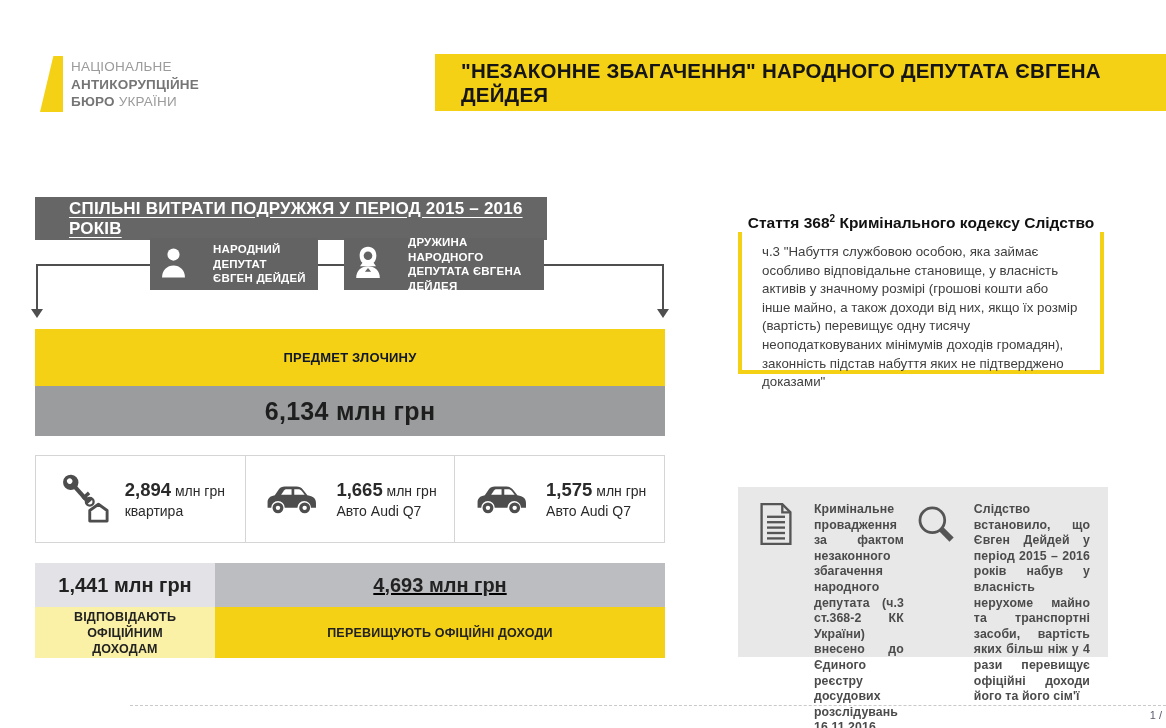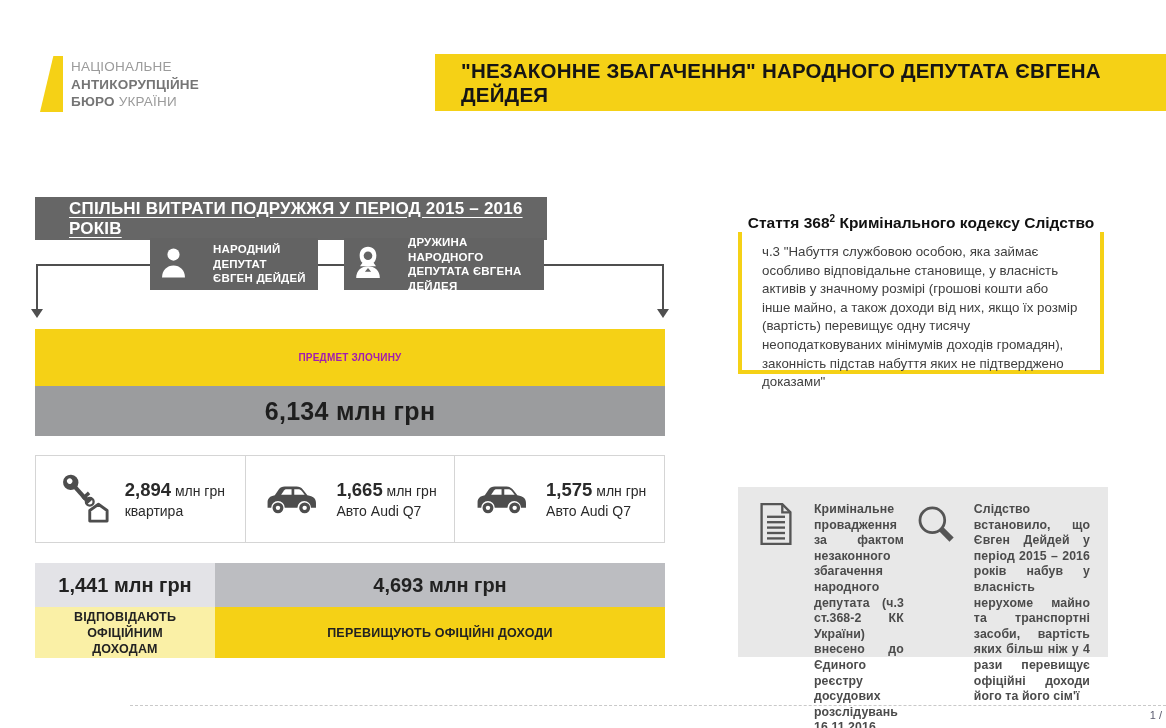--- a/index.html
+++ b/index.html
@@ -43,21 +43,21 @@
     top:238px;height:52px;background:#636363;z-index:2;
     display:flex;align-items:center;gap:26px;padding:0 10px;box-sizing:border-box;
   }
   .person-card.p1{left:150px;width:168px;}
   .person-card.p2{left:344px;width:200px;}
   .person-card .label{color:#ffffff;font-weight:bold;font-size:11.5px;line-height:14.5px;letter-spacing:.2px;}
   
   .crime-box{
     left:35px;top:329px;width:630px;height:57px;background:#F5D116;
     display:flex;flex-direction:column;align-items:center;justify-content:center;
-    color:#a21caf;font-weight:bold;font-size:10px;line-height:23px;letter-spacing:.2px;text-align:center;
+    color:#0f172a;font-weight:bold;font-size:13px;line-height:23px;letter-spacing:.2px;text-align:center;
   }
   .total-bar{
     left:35px;top:386px;width:630px;height:50px;background:#9b9c9e;
     display:flex;align-items:center;justify-content:center;
     color:#1e1e1e;font-weight:bold;font-size:25px;letter-spacing:.3px;
   }
   
   .assets-row{
     left:35px;top:455px;width:630px;height:88px;border:1px solid #d5d5d5;
     box-sizing:border-box;display:flex;background:#fff;
@@ -67,21 +67,21 @@
   .asset-text{color:#2a2a2a;}
   .asset-text .line1{font-size:14px;}
   .asset-text .amount{font-weight:bold;font-size:18.5px;}
   .asset-text .line2{font-size:14px;margin-top:2px;}
   
   .cmp{box-sizing:border-box;display:flex;align-items:center;justify-content:center;text-align:center;}
   .cmp-amt{font-weight:bold;font-size:20px;color:#222;}
   .cmp-lbl{font-weight:bold;font-size:12.5px;line-height:16px;color:#222;letter-spacing:.2px;}
   .cmp.l-top{left:35px;top:563px;width:180px;height:44px;background:#E3E3E7;}
   .cmp.l-bot{left:35px;top:607px;width:180px;height:51px;background:#FAF0A6;padding:0 24px;}
-  .cmp.r-top{left:215px;top:563px;width:450px;height:44px;background:#BCBDC1;}
+  .cmp.r-top{left:215px;top:563px;width:450px;height:44px;background:#BCBDC1;text-decoration:underline;}
   .cmp.r-bot{left:215px;top:607px;width:450px;height:51px;background:#F5D116;}
   
   .law-box{
     left:738px;top:222px;width:366px;height:152px;border:4px solid #F5D116;
     box-sizing:border-box;
   }
   .law-title{
     position:absolute;top:-13px;left:50%;transform:translateX(-50%);
     background:#ffffff;padding:0 12px;white-space:nowrap;
     font-weight:bold;font-size:15.5px;color:#111;

